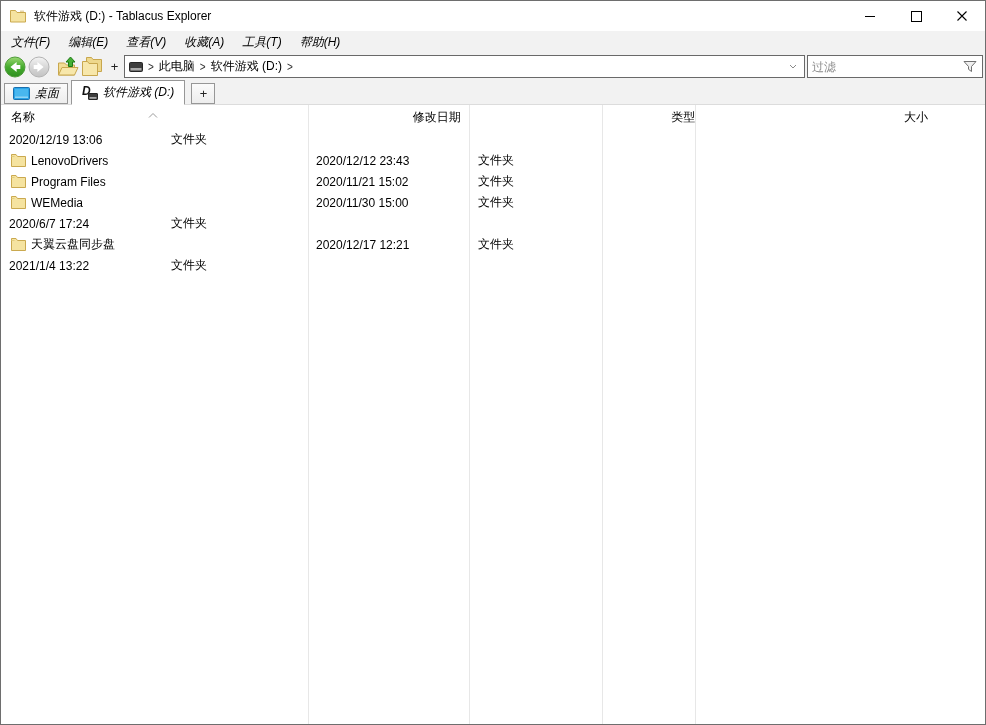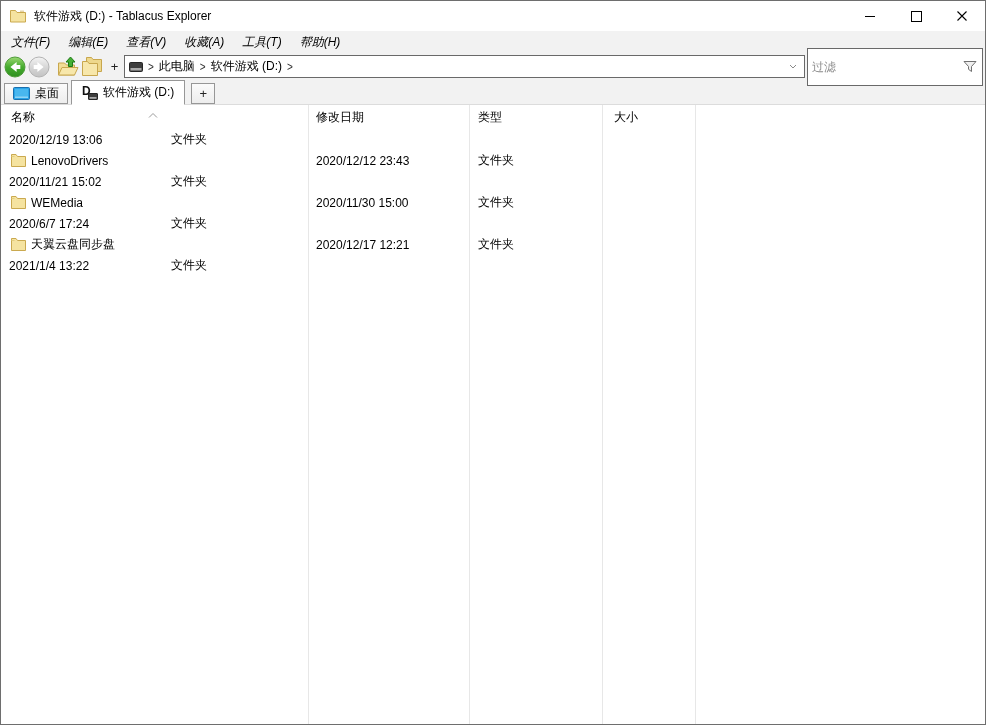--- a/index.html
+++ b/index.html
@@ -24,42 +24,42 @@
   .toolbar{height:27px;flex:0 0 27px;background:#f2f2f2;display:flex;align-items:center;padding:0 2px 0 3px;}
   .tbtn{display:flex;align-items:center;justify-content:center;margin-right:2px;}
   .tbtn.up{margin-left:5px;}
   .plusbtn{width:13px;margin:0 3px 0 1px;text-align:center;font-size:13px;color:#222;}
   .addressbar{flex:1;height:23px;box-sizing:border-box;background:#fff;border:1px solid #696969;
     display:flex;align-items:center;padding:0 3px 0 4px;margin-right:2px;}
   .crumb-sep{color:#333;margin:0 5px;font-size:10px;transform:scaleY(1.2);}
   .crumb{white-space:nowrap;}
   .addr-spacer{flex:1;}
   .addr-drop{width:16px;height:100%;display:flex;align-items:center;justify-content:center;}
-  .filterbox{width:176px;height:38px;box-sizing:border-box;background:#fff;border:1px solid #696969;
+  .filterbox{width:176px;height:23px;box-sizing:border-box;background:#fff;border:1px solid #696969;
     display:flex;align-items:center;position:relative;}
   .filterbox input{border:none;outline:none;flex:1;height:100%;padding:0 2px 0 4px;
     font-family:"Liberation Sans",sans-serif;font-size:12px;background:transparent;min-width:0;}
   .filterbox input::placeholder{color:#8a8a8a;opacity:1;}
   .funnel{flex:0 0 auto;margin-right:5px;display:flex;}
   
   .tabbar{height:25px;flex:0 0 25px;background:#f2f2f2;display:flex;align-items:flex-end;
     padding-left:3px;border-bottom:1px solid #dcdcdc;box-sizing:border-box;}
   .tab{box-sizing:border-box;height:21px;display:flex;align-items:center;gap:5px;padding:0 8px;
-    background:linear-gradient(#fbfbfb,#ededed);border:1px solid #979797;white-space:nowrap;}
+    background:linear-gradient(#fbfbfb,#ededed);border:1px solid #979797;white-space:nowrap;font-style:italic;}
   .tab.active{height:25px;background:#fff;border-bottom:1px solid #fff;margin:0 3px -1px 3px;
     padding:0 10px;position:relative;z-index:2;}
   .tab.newtab{width:24px;justify-content:center;padding:0;margin-left:3px;font-size:13px;color:#222;}
   .dicon{position:relative;width:16px;height:14px;}
   .dicon .dletter{position:absolute;left:0;top:-2px;font-weight:bold;font-size:12px;color:#111;}
   .dicon svg{position:absolute;right:0;bottom:0;}
   
   .main{flex:1;position:relative;background:#fff;overflow:hidden;}
   .vsep{position:absolute;top:0;bottom:0;width:1px;background:#e7e7e7;}
   .sortcaret{position:absolute;top:2px;left:147px;}
-  .headrow{height:24px;display:flex;align-items:center;position:relative;}
+  .headrow{height:24px;display:flex;align-items:center;position:relative;justify-content:space-between;}
   .col-name{width:307px;box-sizing:border-box;padding-left:10px;display:flex;align-items:center;}
   .col-mod{width:161px;box-sizing:border-box;padding-left:8px;}
   .col-type{width:133px;box-sizing:border-box;padding-left:9px;}
   .col-size{width:93px;box-sizing:border-box;padding-left:12px;}
   .row{height:21px;display:flex;align-items:center;}
   .row .fname{margin-left:5px;white-space:nowrap;}
   .row svg{flex:0 0 auto;}
   .cell{overflow:hidden;white-space:nowrap;}
 </style>
 </head>
@@ -217,20 +217,27 @@
             <path d="M0.5 0.5 h4.5 l1.5 2 h8 v10 h-14 Z" fill="#f5e3a0" stroke="#caa94f"></path>
             <path d="M0.5 2.5 h3" stroke="#e3cd7d"></path>
           </svg>
         <span class="fname">LenovoDrivers</span>
       </div>
       <div class="col-mod cell">2020/12/12 23:43</div>
       <div class="col-type cell">文件夹</div>
       <div class="col-size cell"></div>
     </div>
     <div class="row">
+      <div class="col-name cell">
+        <svg width="15" height="13" viewBox="0 0 15 13">
+            <path d="M0.5 0.5 h4.5 l1.5 2 h8 v10 h-14 Z" fill="#f5e3a0" stroke="#caa94f"></path>
+            <path d="M0.5 2.5 h3" stroke="#e3cd7d"></path>
+          </svg>
+        <span class="fname">Program Files</span>
+      </div>
       <div class="col-mod cell">2020/11/21 15:02</div>
       <div class="col-type cell">文件夹</div>
       <div class="col-size cell"></div>
     </div>
     <div class="row">
       <div class="col-name cell">
         <svg width="15" height="13" viewBox="0 0 15 13">
             <path d="M0.5 0.5 h4.5 l1.5 2 h8 v10 h-14 Z" fill="#f5e3a0" stroke="#caa94f"></path>
             <path d="M0.5 2.5 h3" stroke="#e3cd7d"></path>
           </svg>

